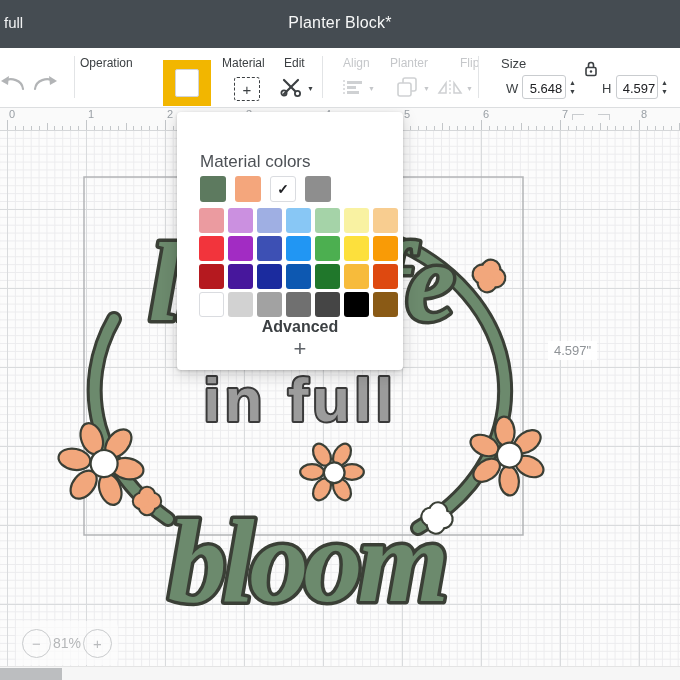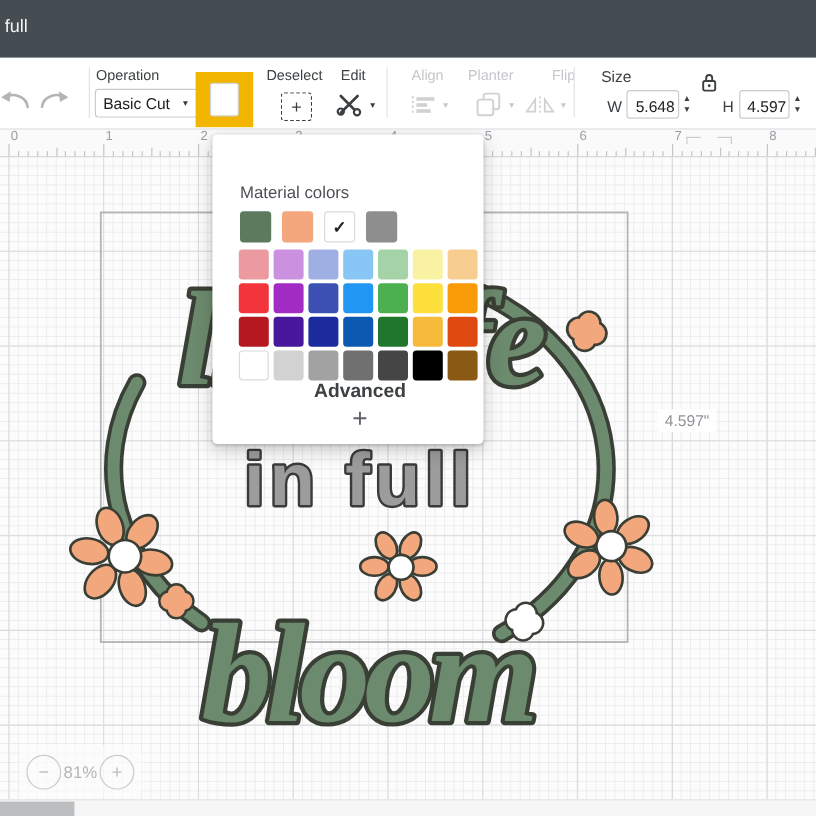--- a/index.html
+++ b/index.html
@@ -42,21 +42,21 @@
       linear-gradient(to right,#ececee 1px,transparent 1px),
       linear-gradient(to bottom,#ececee 1px,transparent 1px);
     background-size:79px 79px,79px 79px,7.9px 7.9px,7.9px 7.9px;
     background-position:7px 0,0 0,7px 0,0 0;}
   .design-svg{position:absolute;left:0;top:0;width:680px;height:680px;pointer-events:none;}
   .dim-label{position:absolute;left:548px;top:341px;padding:2px 6px;background:rgba(255,255,255,.92);
              font-size:13px;color:#8f9397;}
   
   .popup{position:absolute;left:177px;top:112px;width:226px;height:258px;background:#fff;border-radius:4px;
          box-shadow:0 1px 3px rgba(0,0,0,.18),0 5px 16px rgba(0,0,0,.18);box-sizing:border-box;}
-  .popup-title{position:absolute;left:23px;top:40px;font-size:14px;color:#4d5156;}
+  .popup-title{position:absolute;left:23px;top:40px;font-size:17px;color:#4d5156;}
   .mat-row{position:absolute;left:23px;top:64px;display:flex;gap:9px;}
   .mat-row .swatch{width:26px;height:26px;border-radius:3px;position:relative;cursor:pointer;}
   .palette{position:absolute;left:22px;top:96px;width:204px;display:flex;flex-wrap:wrap;gap:3px 4px;}
   .palette .swatch{width:25px;height:25px;border-radius:3px;cursor:pointer;}
   .swatch.white{box-sizing:border-box;border:1px solid #dadce0;}
   .check{position:absolute;left:0;top:0;width:100%;height:100%;display:flex;align-items:center;justify-content:center;
          font-size:14px;font-weight:bold;color:#202124;}
   .adv-row{position:absolute;left:33px;right:13px;top:206px;display:flex;align-items:center;justify-content:flex-end;flex-direction:column;}
   .adv-label{font-size:16px;font-weight:bold;color:#3c4043;cursor:pointer;}
   .adv-plus{font-size:22px;color:#5f6368;cursor:pointer;font-weight:400;}
@@ -337,30 +337,26 @@
       <path d="M25,18 C24,9 13,6 6,10" fill="none" stroke="#b2b4b6" stroke-width="2.2" stroke-linecap="round"></path>
       <polygon points="3,10 11,5 10,14" fill="#b2b4b6"></polygon>
     </svg>
     <svg class="icon-btn" style="left:32px;top:23px" width="28" height="22" viewBox="0 0 28 22">
       <path d="M3,18 C4,9 15,6 22,10" fill="none" stroke="#b2b4b6" stroke-width="2.2" stroke-linecap="round"></path>
       <polygon points="25,10 17,5 18,14" fill="#b2b4b6"></polygon>
     </svg>
     <div class="divider" style="left:74px"></div>
 
     <span class="tb-label" style="left:80px;top:8px">Operation</span>
-    <div class="op-select">
-      <span>Basic Cut</span>
-      <span class="caret">▼</span>
-    </div>
 
     <div class="hl-swatch" style="background: rgb(242, 182, 0);">
       <div class="chip" style="background: rgb(255, 255, 255);"></div>
     </div>
 
-    <span class="tb-label" style="left:222px;top:8px">Deselect</span>
+    <span class="tb-label" style="left:222px;top:8px">Material</span>
     <div class="deselect-icon">
         <span>+</span>
       </div>
 
     <span class="tb-label" style="left:284px;top:8px">Edit</span>
     <svg class="icon-btn" style="left:279px;top:27px" width="24" height="24" viewBox="0 0 24 24">
       <path d="M5,19 L19,5" stroke="#3c4043" stroke-width="2.2" stroke-linecap="round" fill="none"></path>
       <path d="M5,5 L16,16" stroke="#3c4043" stroke-width="2.2" stroke-linecap="round" fill="none"></path>
       <circle cx="5" cy="18" r="2.6" fill="none" stroke="#3c4043" stroke-width="1.8"></circle>
       <circle cx="18.5" cy="18.5" r="2.6" fill="none" stroke="#3c4043" stroke-width="1.8"></circle>
@@ -414,15 +410,16 @@
       <input readonly="" value="4.597" style="">
     </div>
     <div class="stepper" style="position:absolute;left:661px;top:27px;height:24px">
       <span>▲</span>
       <span>▼</span>
     </div>
   </div>
 
   <div class="topbar">
     <span class="partial">full</span>
+    <span class="doc-title">Planter Block*</span>
   </div>
 
 </div>
 
 </body></html>

